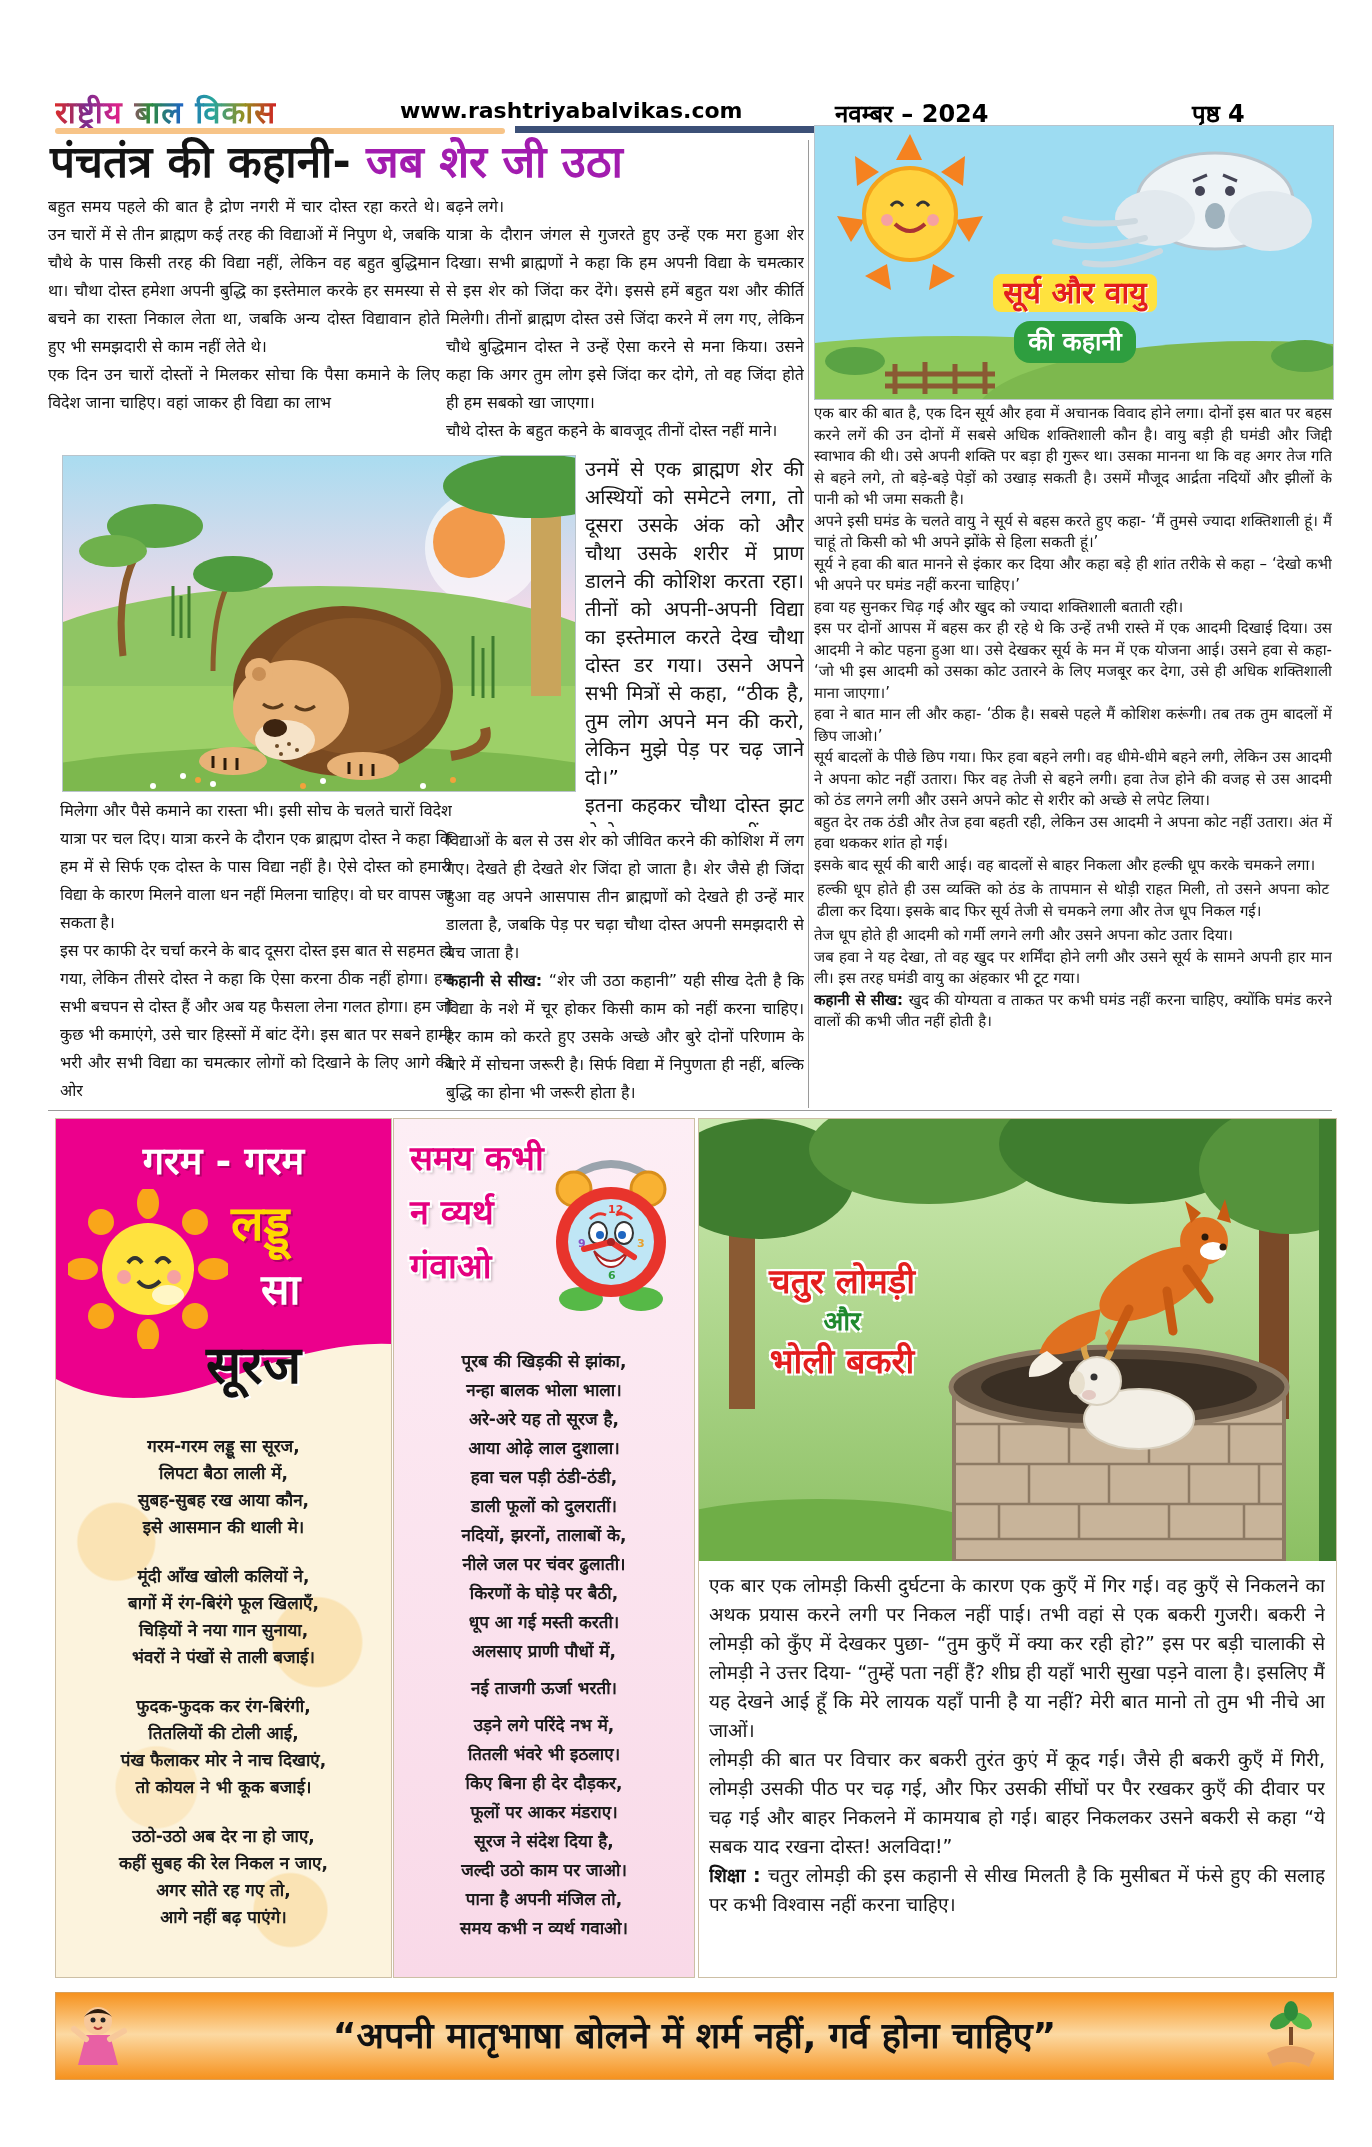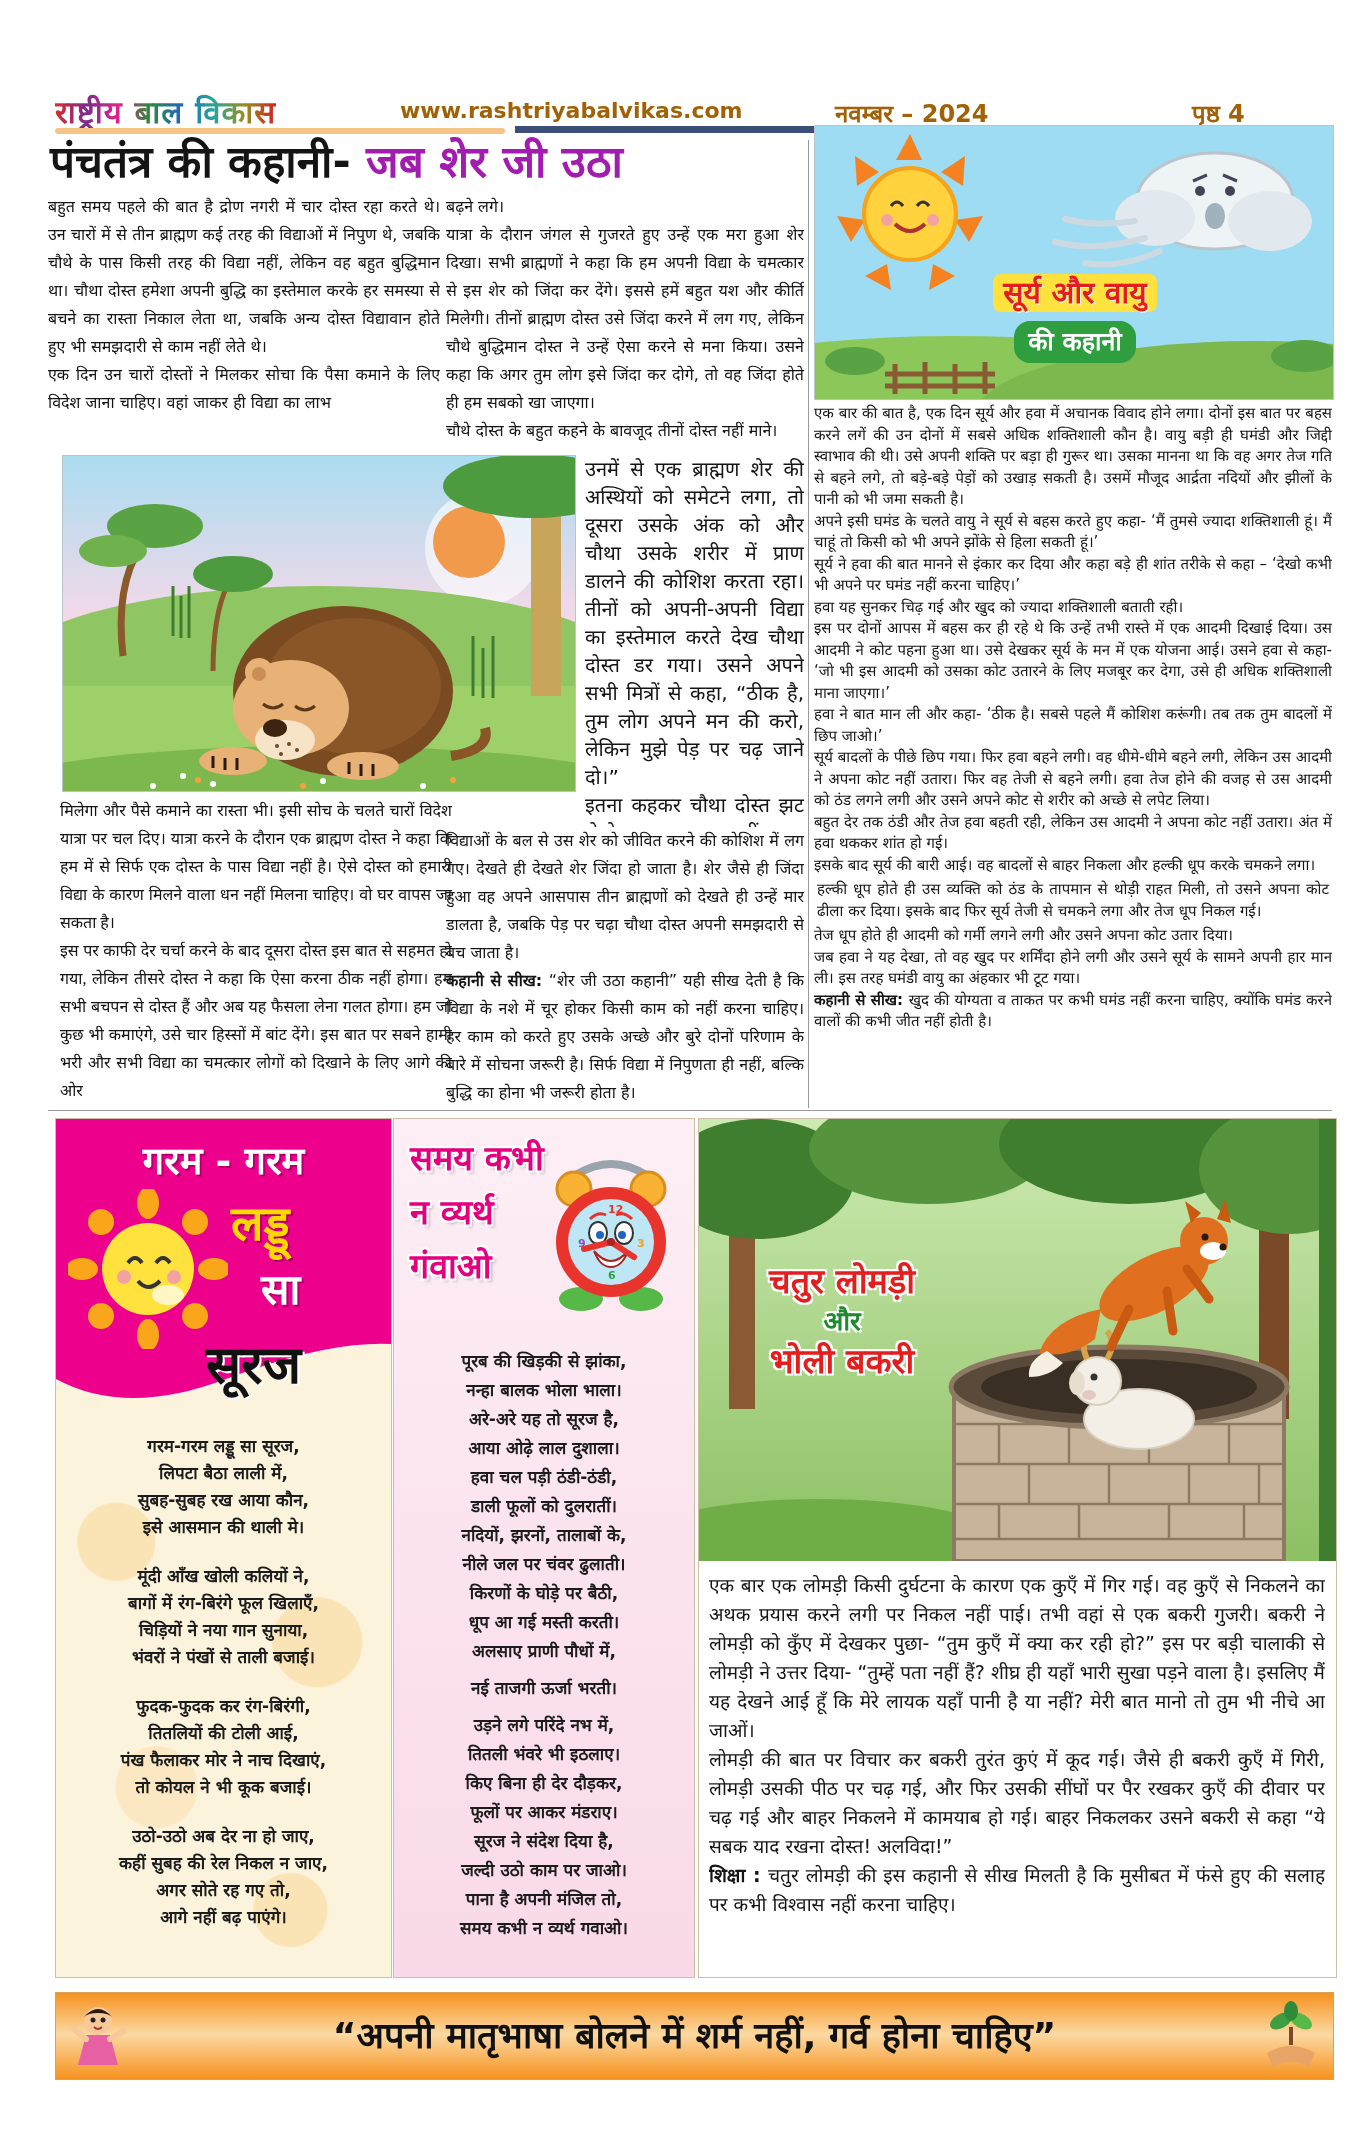--- a/index.html
+++ b/index.html
@@ -6,21 +6,21 @@
   .page{position:relative;width:1372px;height:2147px;background:#ffffff;margin:0 auto;
         font-family:"DejaVu Sans",sans-serif;color:#141414;overflow:hidden;}
   .abs{position:absolute;}
 
   
   .masthead{font-size:31px;font-weight:bold;letter-spacing:1px;
     background:linear-gradient(90deg,#d92b2b,#7b2d8e,#e0218a,#2e8b3a,#1f66c1,#27a59b,#96901f,#cf2222);
     -webkit-background-clip:text;background-clip:text;color:transparent;}
   .masthead-underline{height:6px;background:#f7c488;border-radius:3px;}
   .header-rule{height:7px;background:#3c5077;}
-  .hdr-text{font-size:22px;font-weight:bold;color:#a16207;}
+  .hdr-text{font-size:22px;font-weight:bold;color:#000000;}
 
   
   .story-title{font-size:44px;font-weight:bold;line-height:48px;white-space:nowrap;}
   .story-title .red{color:#a21caf;}
   .body-col{font-size:16px;line-height:28px;text-align:justify;overflow:hidden;}
   .body-col .para{margin:0;}
   .side-col{font-size:20px;line-height:28px;text-align:justify;overflow:hidden;}
   .moral b,.lead{font-weight:bold;}
   .v-rule{width:1px;background:#9a9a9a;}
   .h-rule{height:1px;background:#9a9a9a;}

